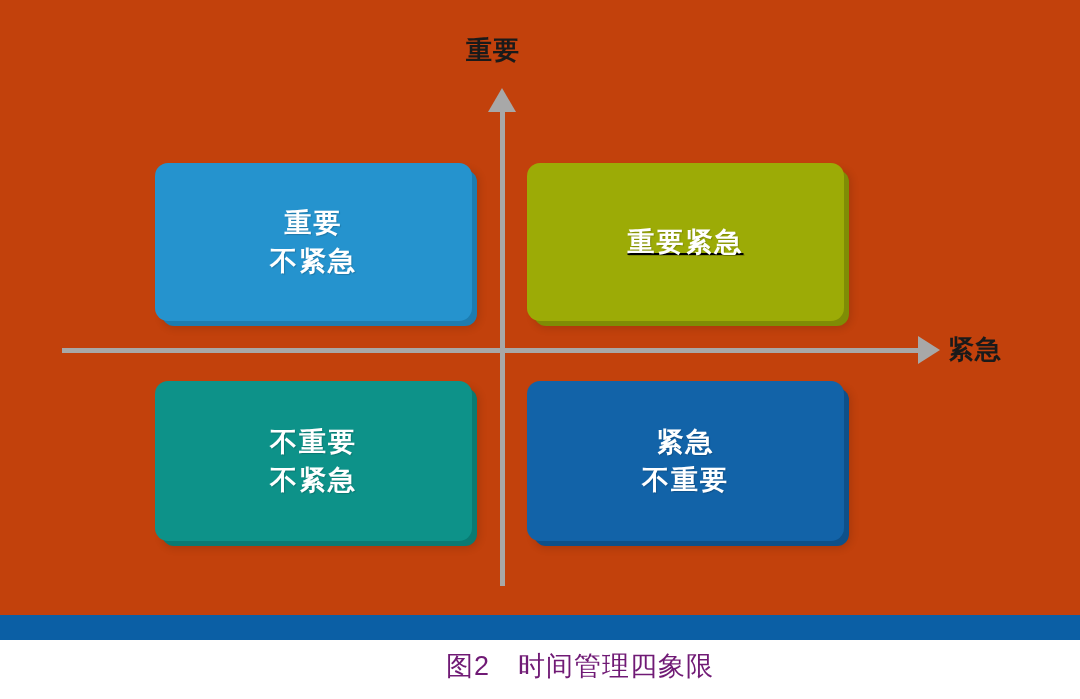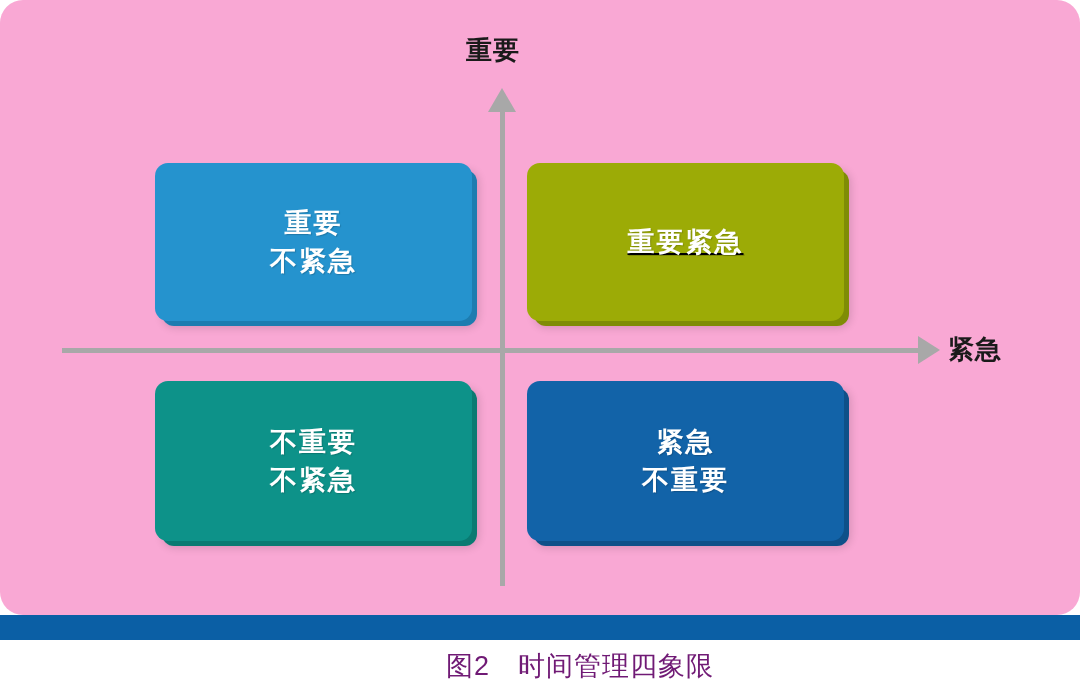--- a/index.html
+++ b/index.html
@@ -22,22 +22,21 @@
     background: #ffffff;
   }
 
   
   #diagram-canvas {
     position: absolute;
     left: 0;
     top: 0;
     width: 1080px;
     height: 615px;
-    background: #f9a8d4;
-    border-radius: 23px;
+    background: #c2410c;
   }
 
   
   .axis-horizontal-line {
     position: absolute;
     left: 62px;
     top: 348px;
     width: 862px;
     height: 5px;
     background: #a8a8a8;

